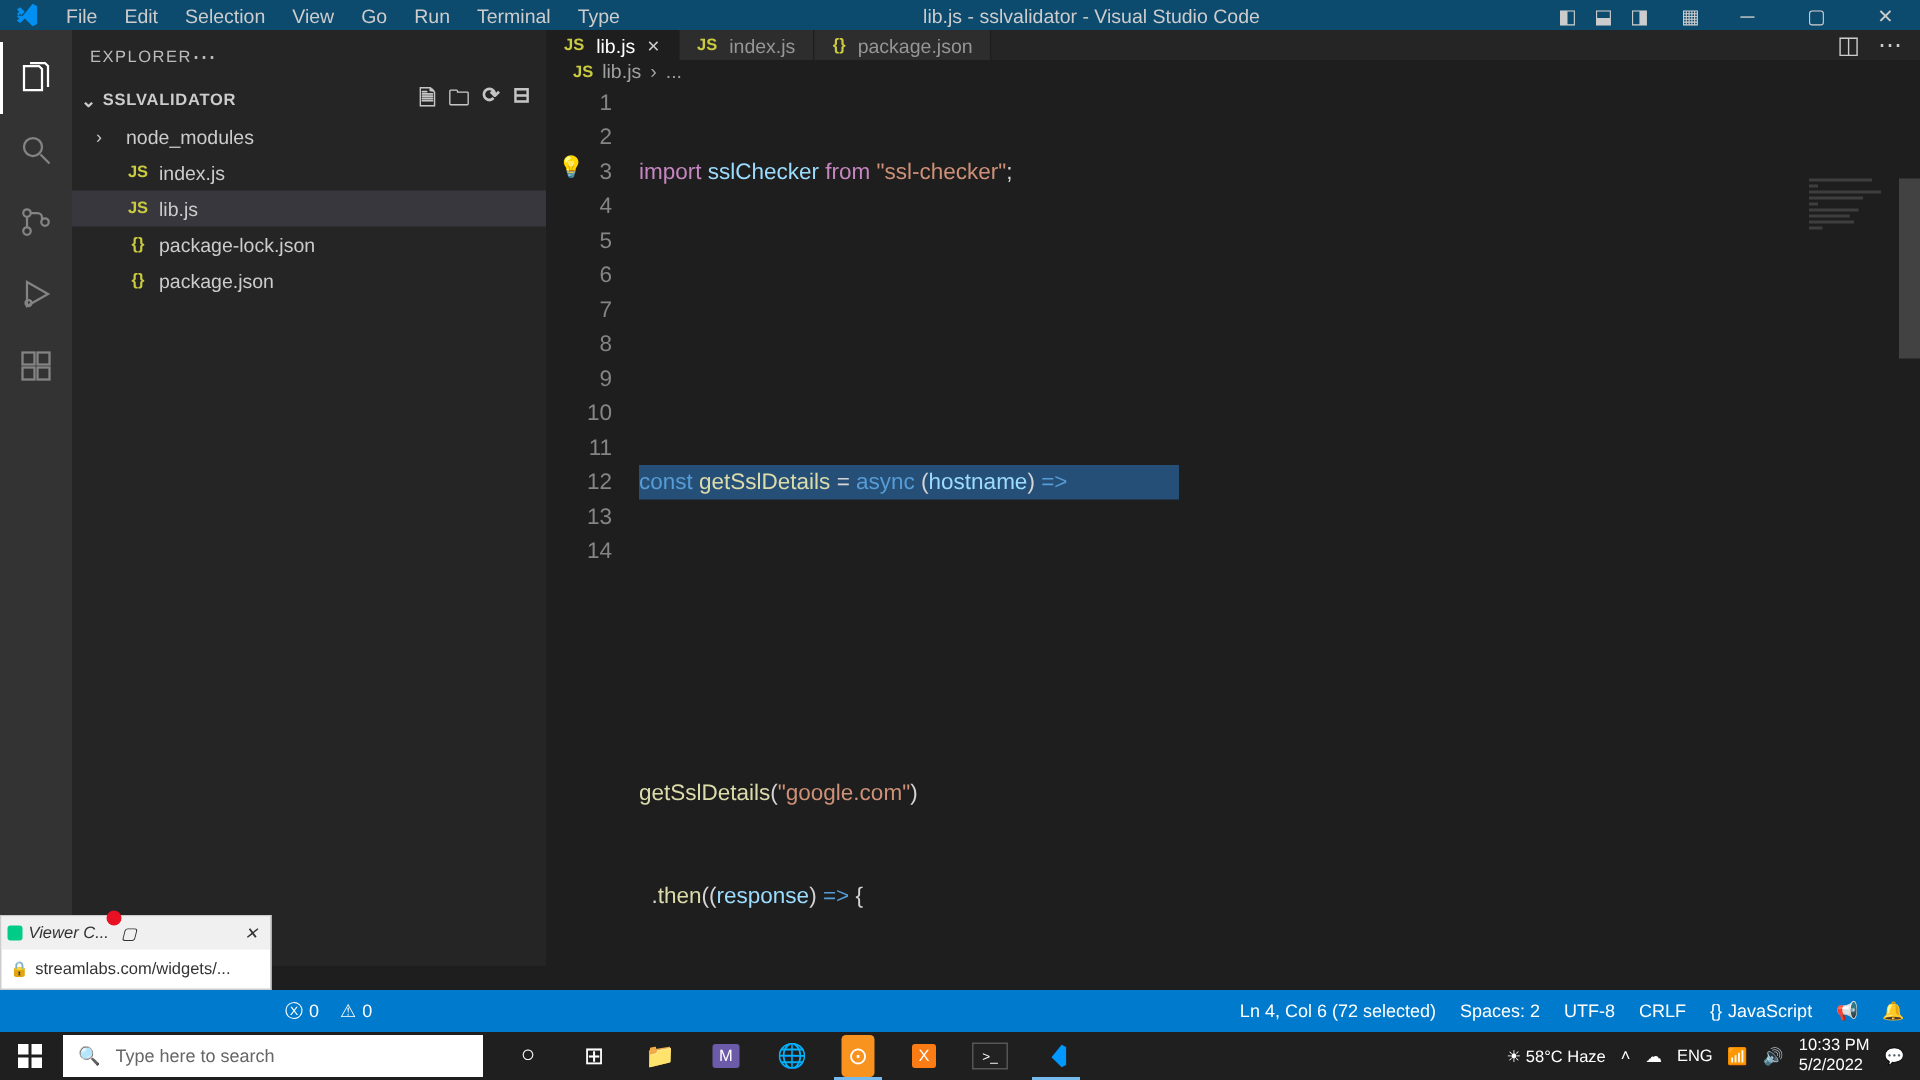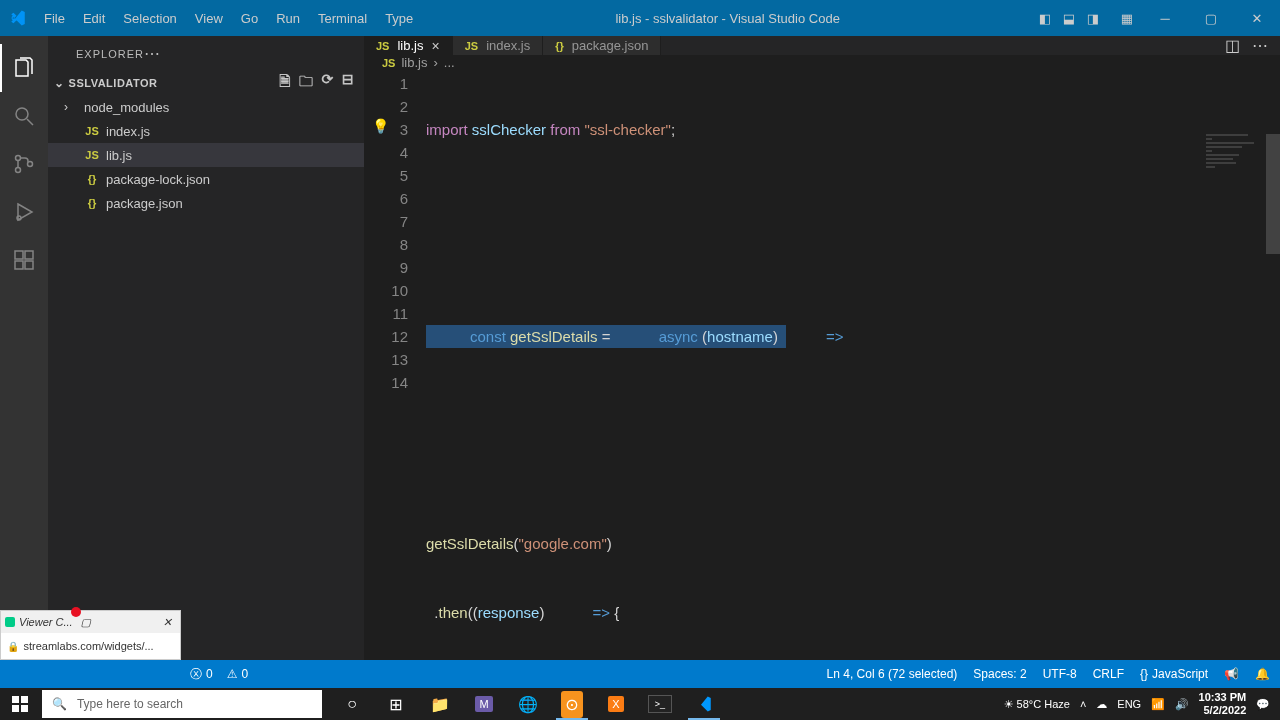--- a/index.html
+++ b/index.html
@@ -1,19 +1,19 @@
 <!DOCTYPE html>
 <html><head>
 <meta charset="utf-8">
 <style>
 * { margin: 0; padding: 0; box-sizing: border-box; font-family: "Segoe UI", sans-serif; }
 body { width: 1280px; height: 720px; background: #1e1e1e; overflow: hidden; position: relative; }
 
 
-.titlebar { height: 36px; background: #0369a1; display: flex; align-items: center; color: #cccccc; font-size: 13px; }
+.titlebar { height: 20px; background: #0c4a6e; display: flex; align-items: center; color: #cccccc; font-size: 13px; }
 .titlebar .logo { width: 36px; display: flex; align-items: center; justify-content: center; }
 .titlebar .logo svg { width: 18px; height: 18px; }
 .titlebar .menus { display: flex; gap: 2px; }
 .titlebar .menus span { padding: 6px 8px; cursor: pointer; }
 .titlebar .title { flex: 1; text-align: center; font-size: 13px; color: #cccccc; }
 .titlebar .right-icons { display: flex; align-items: center; gap: 4px; padding-right: 4px; }
 .titlebar .right-icons .layout-group { display: flex; gap: 2px; padding-right: 8px; }
 .titlebar .right-icons .icon-btn { width: 22px; height: 22px; display: flex; align-items: center; justify-content: center; color: #cccccc; }
 .titlebar .win-controls { display: flex; }
 .titlebar .win-controls .wc { width: 46px; height: 36px; display: flex; align-items: center; justify-content: center; color: #cccccc; }
@@ -23,21 +23,21 @@
 
 
 .activitybar { width: 48px; background: #333333; display: flex; flex-direction: column; align-items: center; padding-top: 8px; }
 .activitybar .act-icon { width: 48px; height: 48px; display: flex; align-items: center; justify-content: center; color: #848484; position: relative; }
 .activitybar .act-icon.active { color: #ffffff; }
 .activitybar .act-icon.active::before { content: ""; position: absolute; left: 0; top: 0; bottom: 0; width: 2px; background: #ffffff; }
 .activitybar .spacer { flex: 1; }
 
 
 .sidebar { width: 316px; background: #252526; color: #cccccc; display: flex; flex-direction: column; }
-.sidebar-header { height: 35px; display: flex; align-items: center; justify-content: flex-start; padding: 0 16px 0 28px; font-size: 11px; letter-spacing: 1px; color: #bbbbbb; }
+.sidebar-header { height: 35px; display: flex; align-items: center; justify-content: flex-start; padding: 0 16px 0 12px; font-size: 11px; letter-spacing: 1px; color: #bbbbbb; }
 .sidebar-header .dots { font-size: 16px; letter-spacing: 2px; }
 .folder-header { height: 24px; display: flex; align-items: center; padding-left: 6px; font-size: 11px; font-weight: 700; letter-spacing: 0.5px; }
 .folder-header .chev { margin-right: 4px; font-size: 12px; }
 .folder-header .actions { margin-left: auto; display: flex; gap: 8px; padding-right: 10px; color: #c5c5c5; }
 .folder-header .actions span { font-size: 14px; }
 .tree { font-size: 13px; }
 .tree-item { height: 24px; display: flex; align-items: center; padding-left: 16px; gap: 6px; }
 .tree-item.active { background: #37373d; }
 .tree-item .chev { width: 14px; font-size: 12px; color: #cccccc; }
 .tree-item .ficon { width: 16px; display: inline-flex; justify-content: center; font-size: 11px; font-weight: 700; }
@@ -62,21 +62,21 @@
 .code { flex: 1; line-height: 23px; padding-top: 2px; white-space: pre; position: relative; }
 .code .line { height: 23px; position: relative; }
 .code .selection { position: absolute; background: #264f78; height: 23px; z-index: 0; }
 .code .txt { position: relative; z-index: 1; }
 .tok-key2 { color: #c586c0; }
 .tok-var { color: #9cdcfe; }
 .tok-fn { color: #dcdcaa; }
 .tok-str { color: #ce9178; }
 .tok-op { color: #d4d4d4; }
 .tok-par { color: #d4d4d4; }
-.tok-blue { color: #569cd6; margin-left: 44px; }
+.tok-blue { color: #569cd6; }
 
 .bulb { position: absolute; left: 8px; top: 48px; color: #ffcc00; font-size: 14px; }
 
 .minimap { position: absolute; right: 14px; top: 64px; width: 60px; height: 40px; opacity: 0.3; }
 .minimap .mline { height: 2px; background: #888; margin-bottom: 2px; }
 
 .scrollbar-v { position: absolute; right: 0; top: 64px; width: 14px; height: 120px; background: #424242; }
 
 
 .browser-popup { position: absolute; left: 0; bottom: 60px; width: 181px; height: 50px; background: #ffffff; font-size: 11px; color: #333; border: 1px solid #ccc; }
@@ -99,21 +99,21 @@
 .statusbar .sb-item { display: flex; align-items: center; gap: 4px; }
 
 
 .taskbar { position: absolute; left: 0; right: 0; bottom: 0; height: 32px; background: #1f1f1f; display: flex; align-items: center; color: #ffffff; font-size: 12px; }
 .taskbar .start { width: 40px; height: 32px; display: flex; align-items: center; justify-content: center; }
 .taskbar .search { width: 280px; height: 28px; background: #ffffff; display: flex; align-items: center; padding-left: 10px; gap: 10px; color: #666; margin-left: 2px; }
 .taskbar .task-icons { display: flex; gap: 4px; margin-left: 10px; align-items: center; height: 32px; }
 .taskbar .task-icons .ti { width: 40px; height: 32px; display: flex; align-items: center; justify-content: center; font-size: 16px; position: relative; }
 .taskbar .task-icons .ti.active::after { content: ""; position: absolute; bottom: 0; left: 4px; right: 4px; height: 2px; background: #76b9ed; }
 .taskbar .tray { margin-left: auto; display: flex; align-items: center; gap: 10px; padding-right: 10px; font-size: 11px; }
-.taskbar .tray .clock { text-align: right; line-height: 13px; font-weight: bold; }
+.taskbar .tray .clock { text-align: left; line-height: 13px; }
 </style>
 </head>
 <body>
 
 <div class="titlebar">
   <div class="logo">
     <svg viewBox="0 0 24 24" fill="#0098ff">
         <path d="M17 2l4 2v16l-4 2-9-9 9-11zM3 7l3-2 4 4-4 4-3-2 2-2-2-2zm0 10l3 2 4-4-4-4-3 2 2 2-2 2z" opacity="0.9"></path>
       </svg>
   </div>

